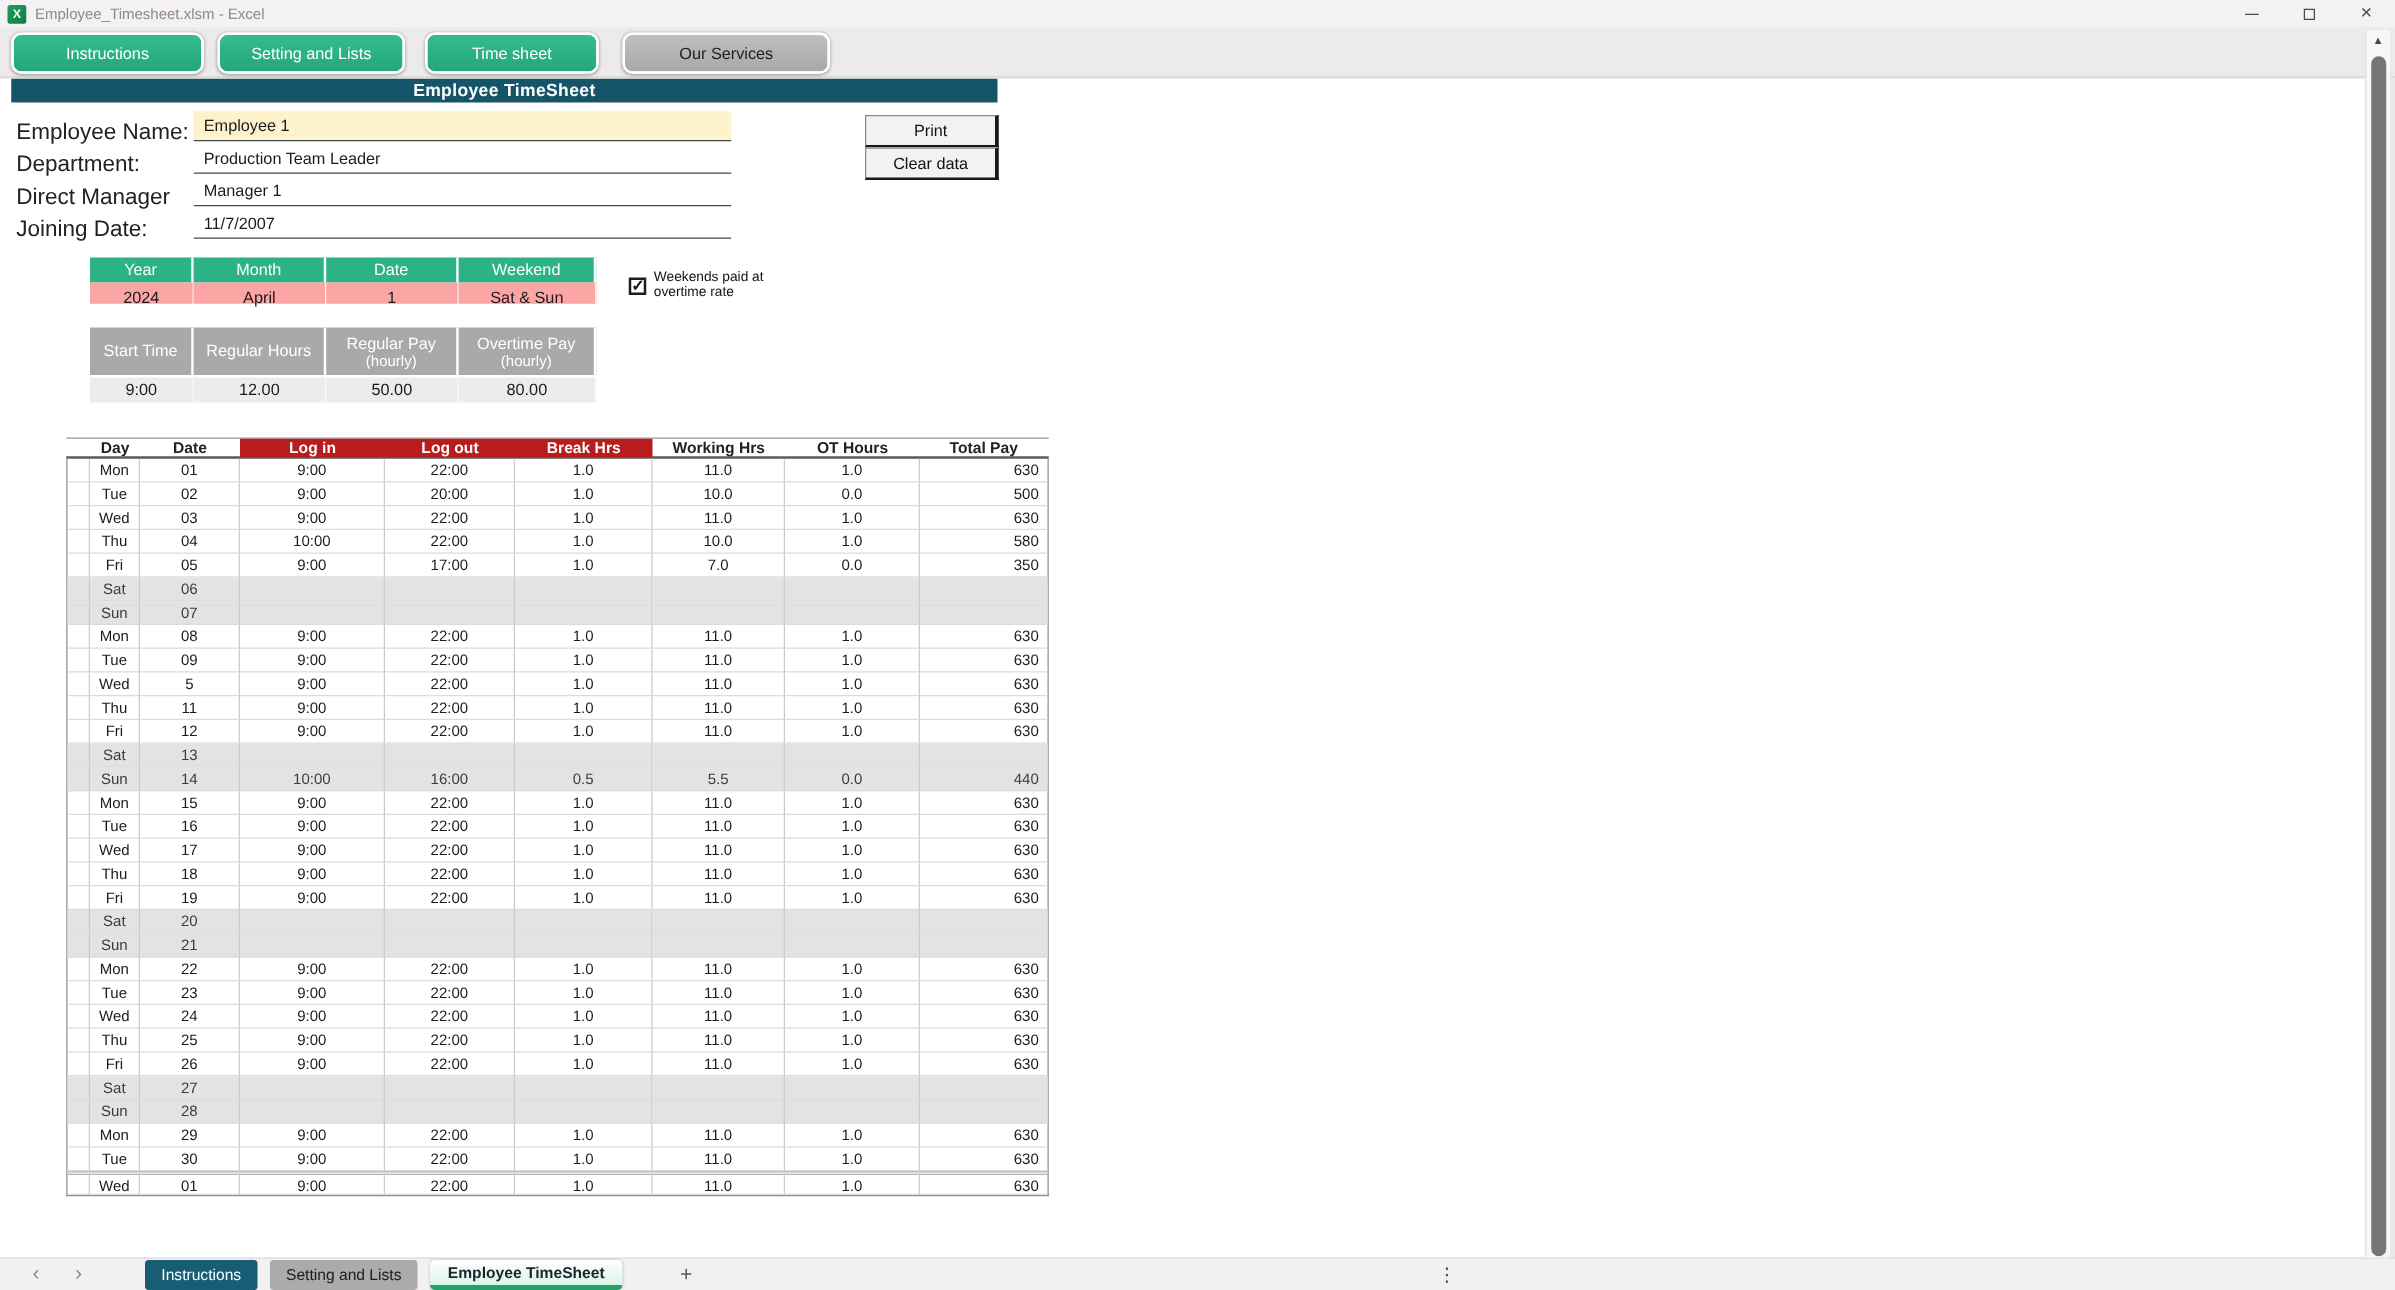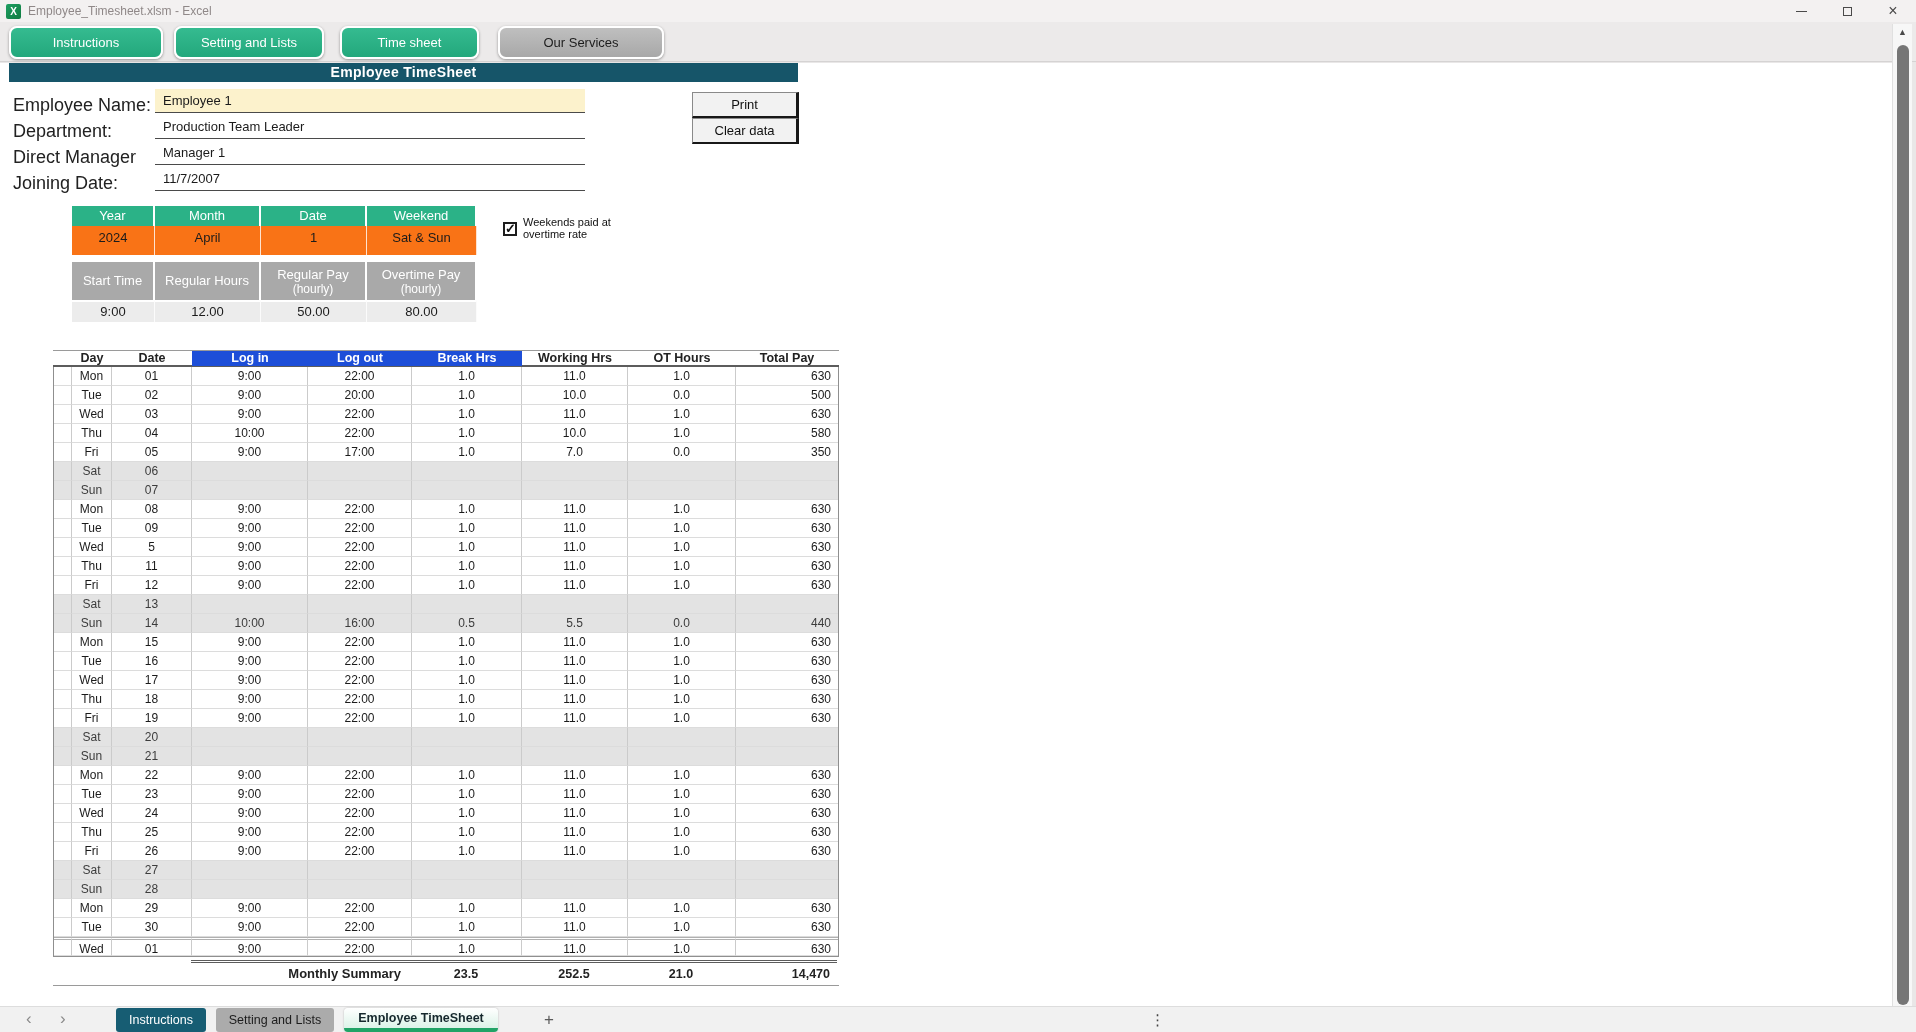--- a/index.html
+++ b/index.html
@@ -44,34 +44,34 @@
     border:1px solid #8a8a8a; border-right:3px solid #181818; border-bottom:2px solid #181818;
     font-size:13px; text-align:center; line-height:22px; cursor:pointer; font-family:inherit; color:#111; }
   
   .mini { position:absolute; left:72px; display:grid; grid-template-columns:83px 106px 106px 110px; }
   .mini .h { background:#2bb287; color:#fff; font-size:13px; text-align:center;
     border-right:2px solid #fff; display:flex; flex-direction:column; justify-content:center; }
   .mini .h:last-child { border-right:none; }
   .mini .h .sub { font-size:12px; line-height:13px; }
   .mini .v { font-size:13px; text-align:center; color:#1b1b1b; border-right:1px solid rgba(255,255,255,.8); }
   .period .h { height:20px; line-height:20px; }
-  .period .v { background:#f97316; height:29px; line-height:23px; }
+  .period .v { background:#fca5a5; height:17px; line-height:23px; }
   .rates .h { height:38px; line-height:16px; background:#a9a9a9; }
   .rates .v { background:#ececec; height:22px; line-height:20px; border-top:2px solid #fff; }
   
   .cbx { position:absolute; left:503px; top:222px; width:14px; height:14px;
     border:2px solid #1d1d1d; background:#fff; cursor:pointer; }
   .cbx:after { content:"\2713"; position:absolute; left:0px; top:-3px; font-size:13px; font-weight:bold; color:#111; }
   .cbx-label { position:absolute; left:523px; top:216px; width:120px; font-size:11px; line-height:12px; color:#111; }
   
   .ts-table { position:absolute; left:9px; top:350px; width:786px;margin-left:44px; }
   .ts-grid { display:grid; grid-template-columns:18px 40px 80px 116px 104px 110px 106px 108px 102px; }
   .ts-header { height:17px; border-top:1px solid #9a9a9a; border-bottom:2px solid #5c5c5c; padding:0 1px; }
   .ts-header .hc { font-size:12.5px; font-weight:bold; text-align:center; line-height:15px; color:#222; }
-  .ts-header .hc.green { background:#1d4ed8; color:#fff; }
+  .ts-header .hc.green { background:#b91c1c; color:#fff; }
   .ts-rows { border:1px solid #8f8f8f; border-top:none; }
   .ts-row { height:19px; }
   .ts-row .c { font-size:12px; line-height:18px; text-align:center; color:#1b1b1b;
     border-right:1px solid #cbcbcb; border-bottom:1px solid #dcdcdc; overflow:hidden; }
   .ts-row .c:last-child { border-right:none; }
   .ts-row .c.total { text-align:right; padding-right:7px; }
   .ts-row.weekend .c { background:#e3e3e3; color:#3c3c3c; }
   .ts-row.pagebreak .c { border-top:3px double #b0b0b0; }
   .ts-summary { display:grid; grid-template-columns:18px 120px 220px 110px 106px 108px 102px;
     margin-top:3px; height:26px; border-bottom:1px solid #9a9a9a; }
@@ -523,29 +523,20 @@
         <div class="c day">Wed</div>
         <div class="c date">01</div>
         <div class="c in">9:00</div>
         <div class="c out">22:00</div>
         <div class="c break">1.0</div>
         <div class="c working">11.0</div>
         <div class="c ot">1.0</div>
         <div class="c total">630</div>
       </div>
     </div>
-  <div class="ts-summary">
-    <div class="sc"></div>
-    <div class="sc"></div>
-    <div class="sc lbl dbl">Monthly Summary</div>
-    <div class="sc dbl">23.5</div>
-    <div class="sc dbl">252.5</div>
-    <div class="sc dbl">21.0</div>
-    <div class="sc dbl right">14,470</div>
-  </div>
 </div>
 
 <div class="tabbar">
   <span class="nav-arrow" style="left:26px;">‹</span>
   <span class="nav-arrow" style="left:60px;">›</span>
   <span class="sheettab dark" style="left:116px;width:90px;">Instructions</span>
   <span class="sheettab gray" style="left:216px;width:118px;">Setting and Lists</span>
   <span class="sheettab active" style="left:344px;width:154px;">Employee TimeSheet</span>
   <span class="addsheet" style="left:544px;">+</span>
   <span class="tabdots" style="left:1150px;">⋮</span>

